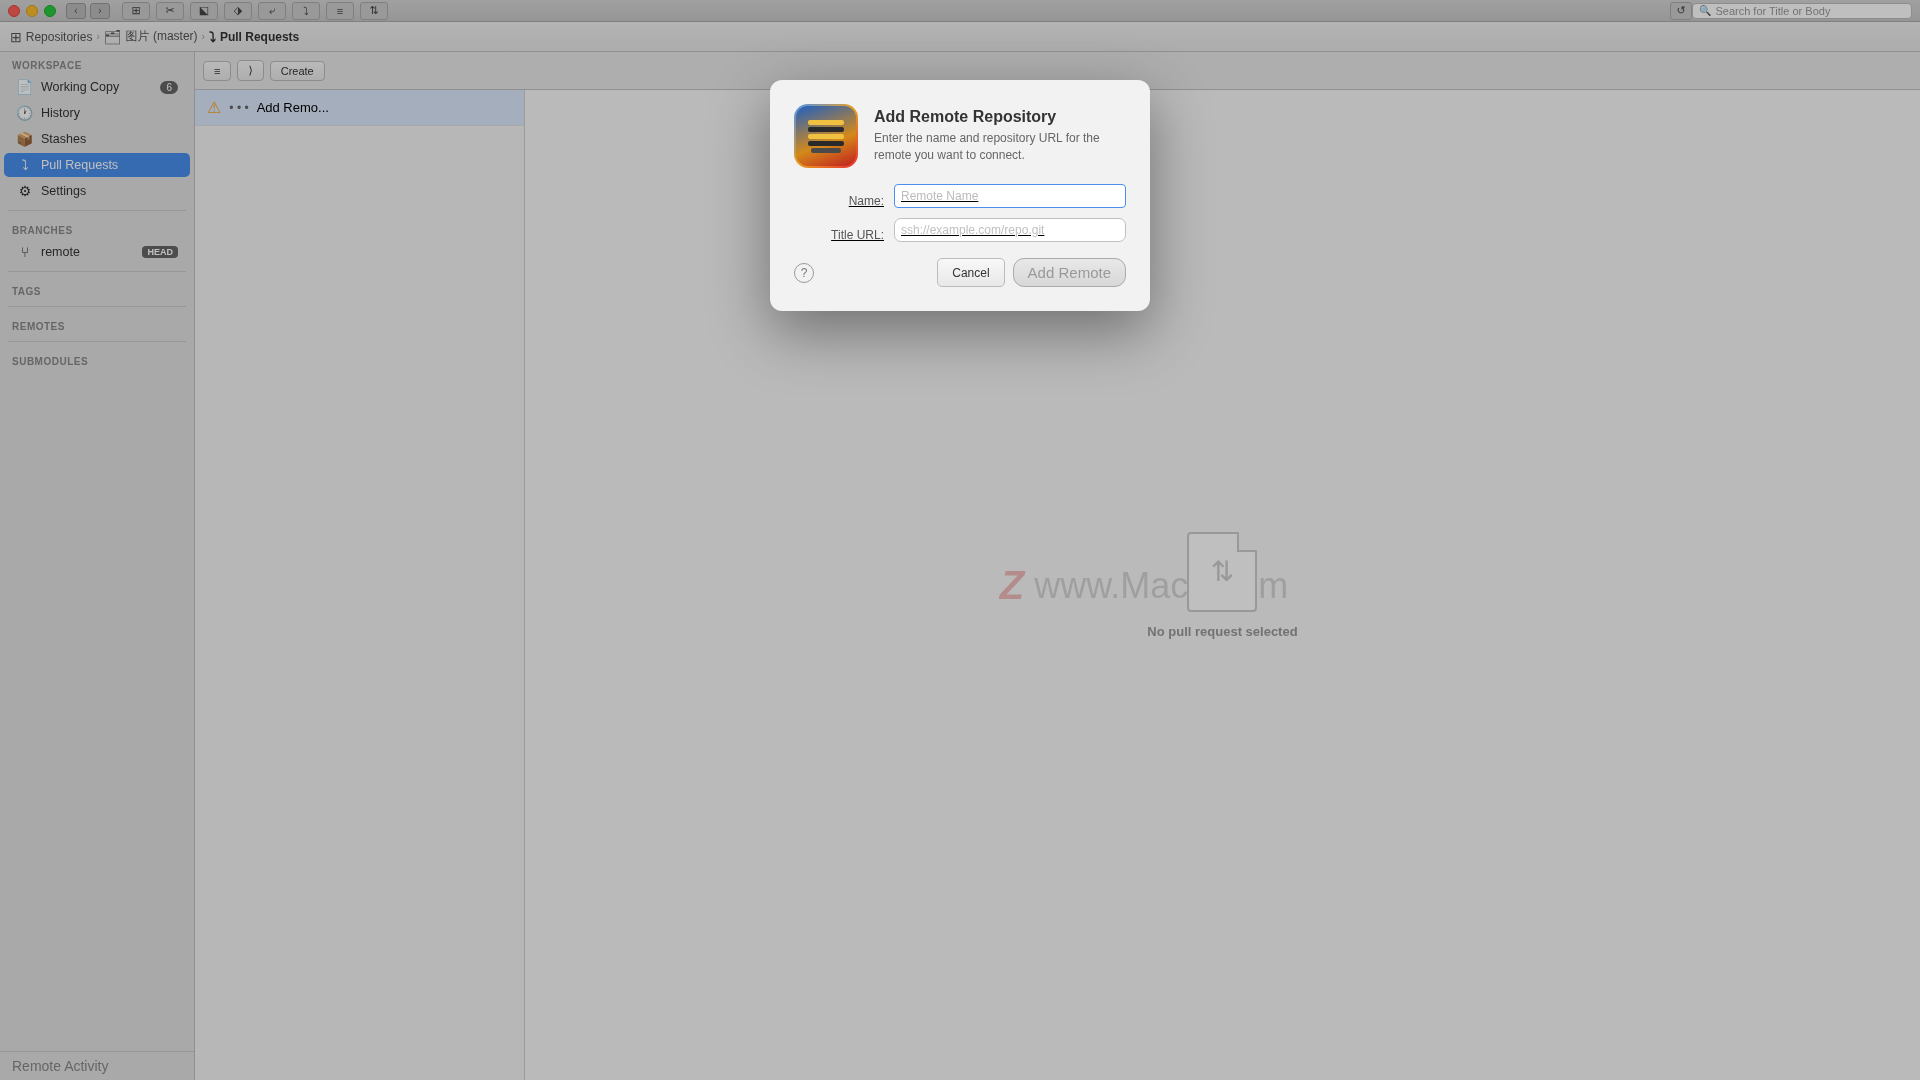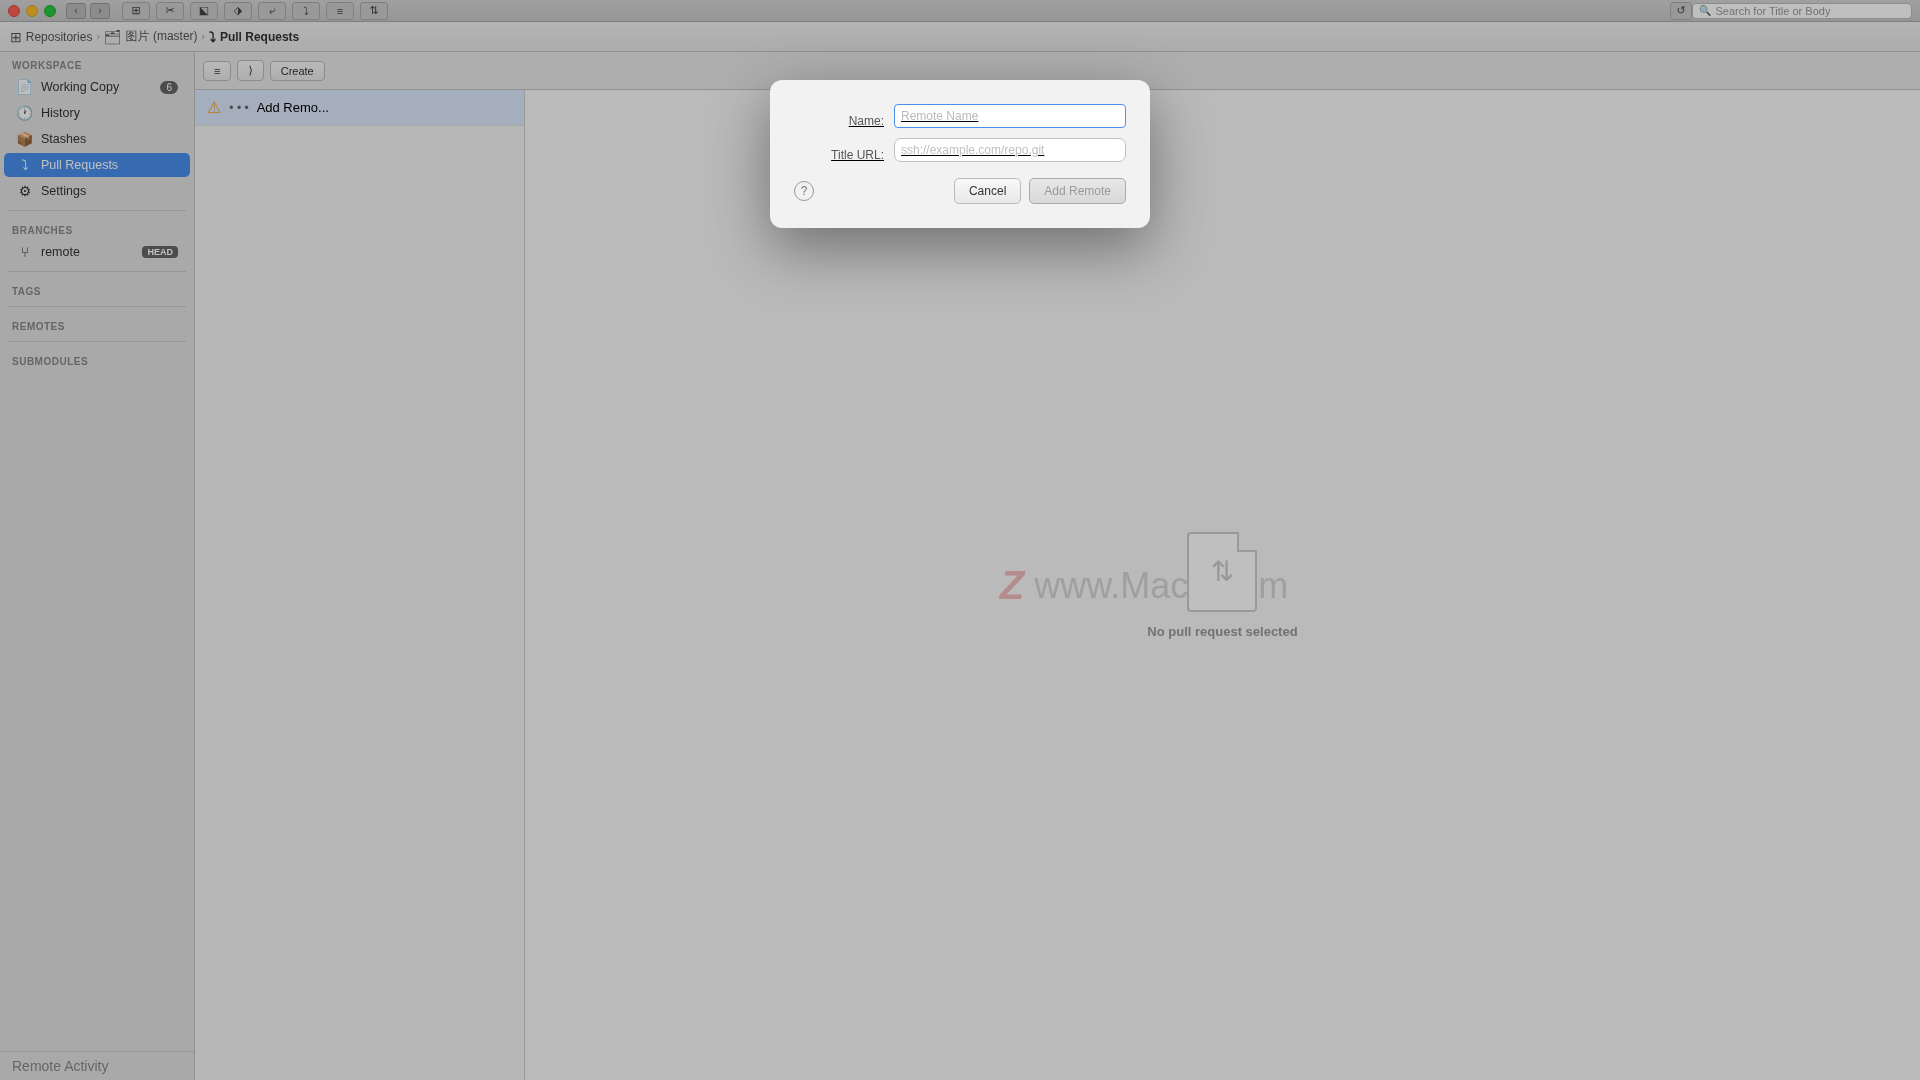--- a/index.html
+++ b/index.html
@@ -450,23 +450,23 @@
       border: 1px solid #bbb;
       border-radius: 5px;
       background: linear-gradient(to bottom, #f8f8f8, #e8e8e8);
       font-size: 12px;
       color: #333;
       cursor: pointer;
     }
     .btn-primary {
       padding: 5px 14px;
       border: 1px solid #aaa;
-      border-radius: 5px;
+      border-radius: 11px;
       background: linear-gradient(to bottom, #e8e8e8, #d8d8d8);
-      font-size: 12px;
+      font-size: 15px;
       color: #999;
       cursor: not-allowed;
     }
 
     
     .doc-icon {
       width: 70px;
       height: 80px;
       border: 2px solid #ccc;
       border-radius: 4px;
@@ -631,20 +631,39 @@
           <span class="no-selection-text">No pull request selected</span>
         </div>
       </div>
     </div>
   </div>
 </div>
 
 <div class="modal-overlay">
   <div class="modal">
 
+    <div class="modal-header">
+
+      <div class="modal-app-icon">
+        <div class="modal-app-icon-inner">
+          <div class="icon-stack">
+            <div class="icon-bar bar-yellow"></div>
+            <div class="icon-bar bar-dark"></div>
+            <div class="icon-bar bar-yellow"></div>
+            <div class="icon-bar bar-dark"></div>
+            <div class="icon-bar bar-medium"></div>
+          </div>
+        </div>
+      </div>
+
+      <div class="modal-title-area">
+        <div class="modal-title">Add Remote Repository</div>
+        <div class="modal-subtitle">Enter the name and repository URL for the remote you want to connect.</div>
+      </div>
+    </div>
 
     <div class="modal-form">
       <div class="form-row">
         <label class="form-label">Name:</label>
         <input type="text" class="form-input" placeholder="Remote Name" style="">
       </div>
       <div class="form-row">
         <label class="form-label">Title URL:</label>
         <input type="text" class="form-input url-input" placeholder="ssh://example.com/repo.git" style="">
       </div>

